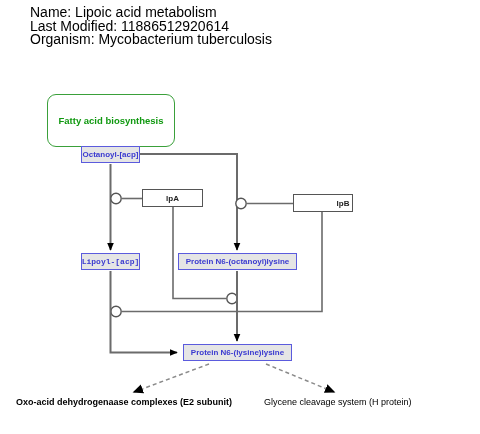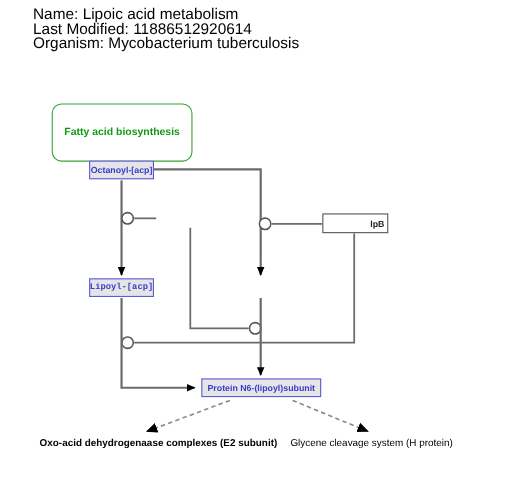--- a/index.html
+++ b/index.html
@@ -76,21 +76,21 @@
     font-size: 8px;
     font-weight: bold;
   }
 
   .node-terminal {
     position: absolute;
     white-space: nowrap;
     color: #000000;
     font-size: 9px;
   }
-  .node-terminal.bold { font-weight: bold; margin-left: 20px; }
+  .node-terminal.bold { font-weight: bold; }
 </style>
 </head>
 <body>
 
 <div id="meta">
   <div class="meta-line">Name: Lipoic acid metabolism</div>
   <div class="meta-line">Last Modified: 11886512920614</div>
   <div class="meta-line">Organism: Mycobacterium tuberculosis</div>
 </div>
 
@@ -156,31 +156,37 @@
   </svg>
 
   <div class="node node-pathway" style="left:47px; top:66px; width:128px; height:53px;margin-top:28px;">
     <span>Fatty acid biosynthesis</span>
   </div>
 
   <div class="node node-metabolite" style="left:81px; top:146px; width:59px; height:17px;">
     <span>Octanoyl-[acp]</span>
   </div>
 
+  <div class="node node-enzyme" style="left:142px; top:189px; width:61px; height:18px;">
+    <span>lpA</span>
+  </div>
 
   <div class="node node-enzyme" style="left:293px; top:194px; width:60px; height:18px;padding-left:40px;">
     <span>lpB</span>
   </div>
 
   <div class="node node-metabolite" style="left:81px; top:253px; width:59px; height:17px;font-family:Liberation Mono, monospace;">
     <span>Lipoyl-[acp]</span>
   </div>
 
+  <div class="node node-metabolite" style="left:178px; top:253px; width:119px; height:17px;">
+    <span>Protein N6-(octanoyl)lysine</span>
+  </div>
 
   <div class="node node-metabolite" style="left:183px; top:344px; width:109px; height:17px;">
-    <span>Protein N6-(lipoyl)subunit</span>
+    <span>Protein N6-(lysine)lysine</span>
   </div>
 
   <div class="node-terminal bold" style="left:16px; top:397px;">Oxo-acid dehydrogenaase complexes (E2 subunit)</div>
 
   <div class="node-terminal" style="left:264px; top:397px;">Glycene cleavage system (H protein)</div>
 
 </div>
 
 </body></html>

